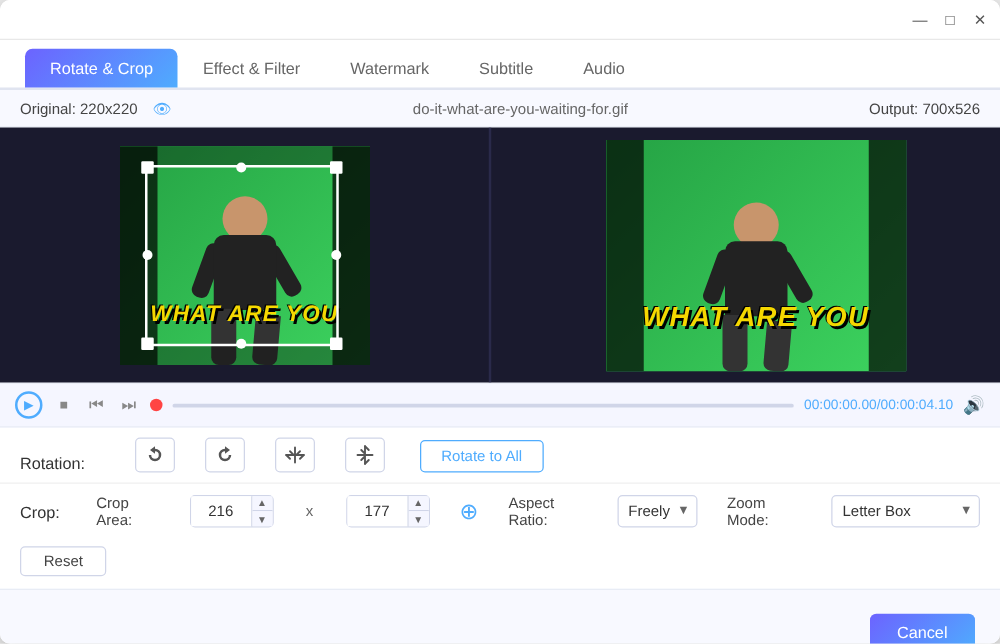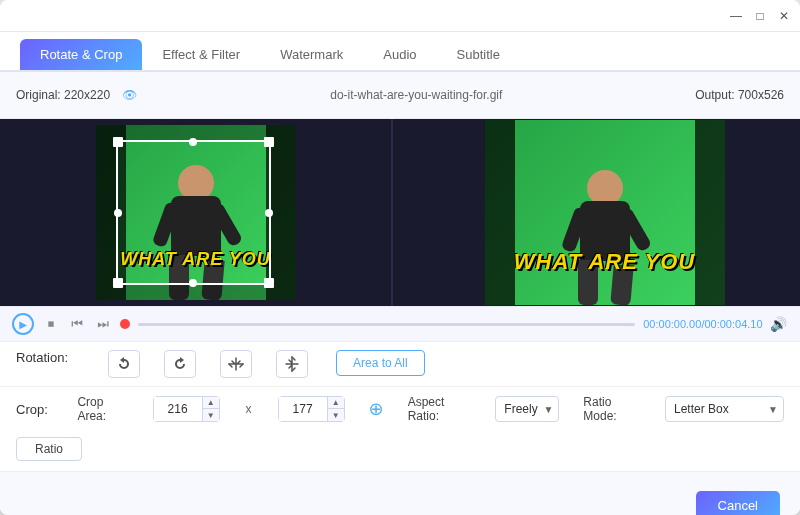--- a/index.html
+++ b/index.html
@@ -67,21 +67,21 @@
       white-space: nowrap;
     }
     .tab.active {
       background: linear-gradient(135deg, #6c63ff, #4facfe);
       color: #ffffff;
       font-weight: 500;
       margin-top: 39px;
     }
     
     .info-bar {
-      height: 47px;
+      height: 30px;
       background: #f8f9ff;
       display: flex;
       align-items: center;
       justify-content: space-between;
       padding: 0 16px;
       border-bottom: 1px solid #e8ecf5;
       flex-shrink: 0;
       font-size: 12px;
       color: #444;
     }
@@ -328,21 +328,21 @@
       white-space: nowrap;
     }
     .volume-icon {
       color: #888;
       font-size: 14px;
       cursor: pointer;
     }
     
     .rotation-row {
       display: flex;
-      align-items: flex-start;
+      align-items: flex-end;
       padding: 8px 16px;
       gap: 24px;
       border-bottom: 1px solid #f0f0f0;
     }
     .rotation-label {
       font-size: 13px;
       color: #333;
       font-weight: 500;
       width: 68px;
     }
@@ -522,22 +522,22 @@
       <div class="title-bar-btn">—</div>
       <div class="title-bar-btn">□</div>
       <div class="title-bar-btn">✕</div>
     </div>
   </div>
 
   <div class="tabs-bar">
     <div class="tab active">Rotate &amp; Crop</div>
     <div class="tab">Effect &amp; Filter</div>
     <div class="tab">Watermark</div>
+    <div class="tab">Subtitle</div>
     <div class="tab">Audio</div>
-    <div class="tab">Subtitle</div>
   </div>
 
   <div class="info-bar">
     <div style="display:flex;align-items:center;gap:6px;">
       <span>Original: 220x220</span>
       <span class="eye-icon">👁</span>
     </div>
     <span class="info-bar-center">do-it-what-are-you-waiting-for.gif</span>
     <span>Output: 700x526</span>
   </div>
@@ -624,21 +624,21 @@
           <path d="M16 8l-3 3" stroke="#555" stroke-width="1.5" stroke-linecap="round"></path>
         </svg>
       </button>
       <button class="rotate-btn" title="Flip Vertical">
         <svg width="16" height="18" viewBox="0 0 16 18" fill="none">
           <path d="M2 9h12M8 2v6l-3-3M8 16v-6l-3 3" stroke="#555" stroke-width="1.5" stroke-linecap="round"></path>
           <path d="M8 2l3 3" stroke="#555" stroke-width="1.5" stroke-linecap="round"></path>
           <path d="M8 16l3-3" stroke="#555" stroke-width="1.5" stroke-linecap="round"></path>
         </svg>
       </button>
-      <button class="apply-all-btn">Area to All</button>
+      <button class="apply-all-btn">Rotate to All</button>
     </div>
 
     <div class="crop-row">
       <span class="crop-label">Crop:</span>
       <span class="crop-area-label">Crop Area:</span>
       <div class="num-input-group">
         <input class="num-input" type="text" value="216" style="">
         <div class="num-spinners">
           <button class="num-spinner-btn">▲</button>
           <button class="num-spinner-btn">▼</button>
@@ -657,33 +657,33 @@
       <div class="select-wrap">
         <select class="select-input">
           <option>Freely</option>
           <option>16:9</option>
           <option>4:3</option>
           <option>1:1</option>
           <option>9:16</option>
         </select>
         <span class="select-arrow">▼</span>
       </div>
-      <span class="zoom-label">Ratio Mode:</span>
+      <span class="zoom-label">Zoom Mode:</span>
       <div class="select-wrap">
         <select class="select-input" style="width:119px;">
           <option>Letter Box</option>
           <option>Pan &amp; Scan</option>
           <option>Full</option>
         </select>
         <span class="select-arrow">▼</span>
       </div>
     </div>
 
     <div class="reset-row">
-      <button class="reset-btn">Ratio</button>
+      <button class="reset-btn">Reset</button>
     </div>
 
   </div>
 
   <div class="bottom-bar">
     <button class="cancel-btn">Cancel</button>
   </div>
 
 </div>
 

